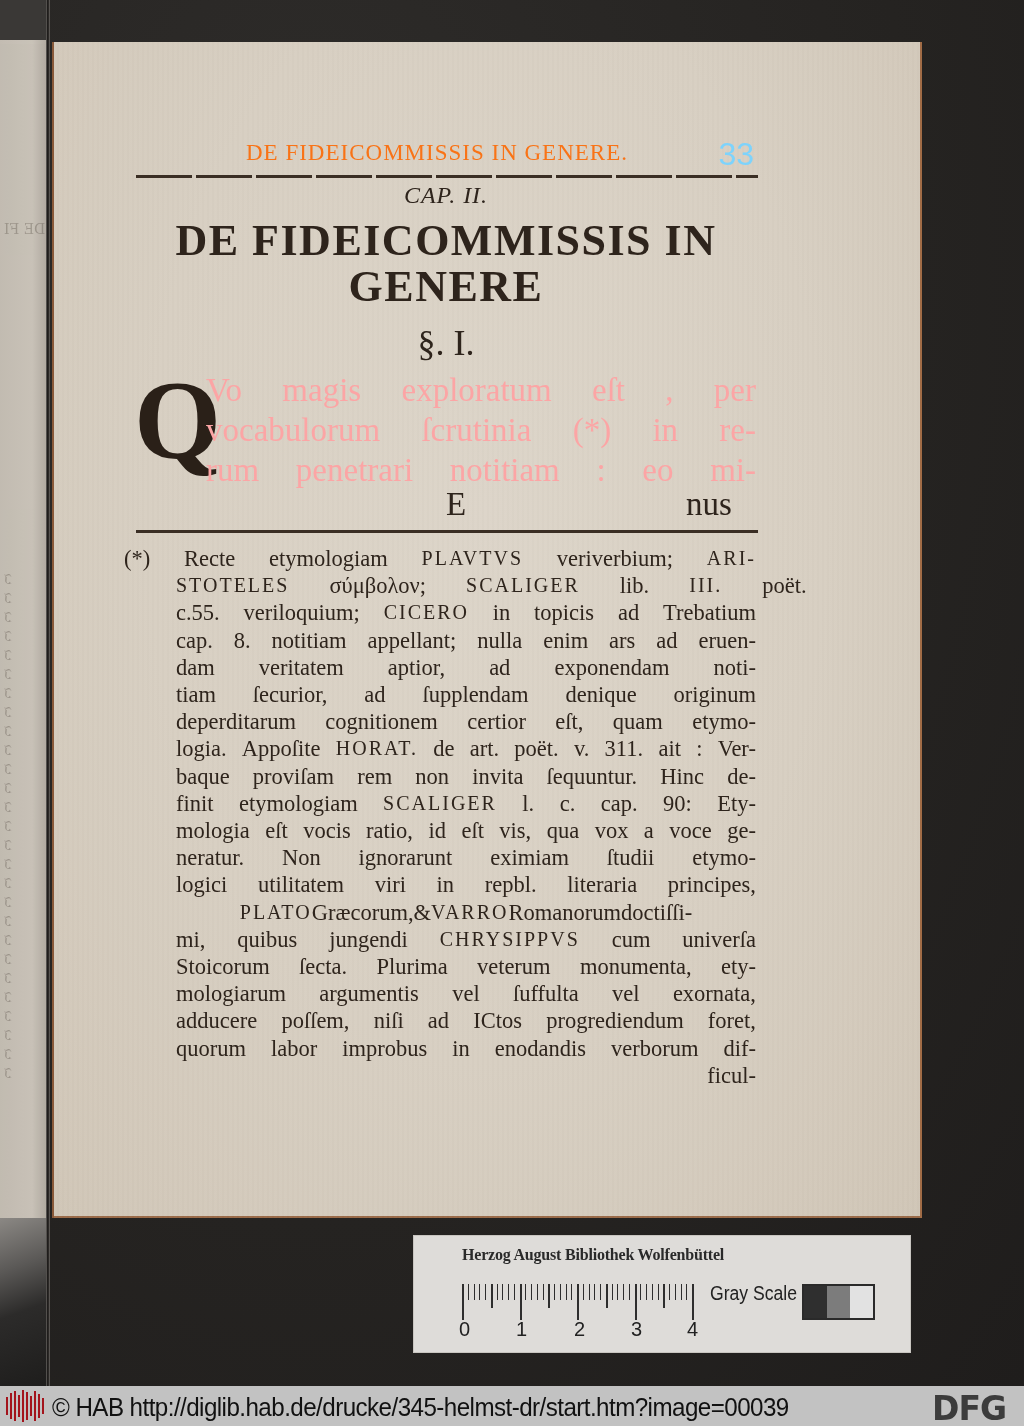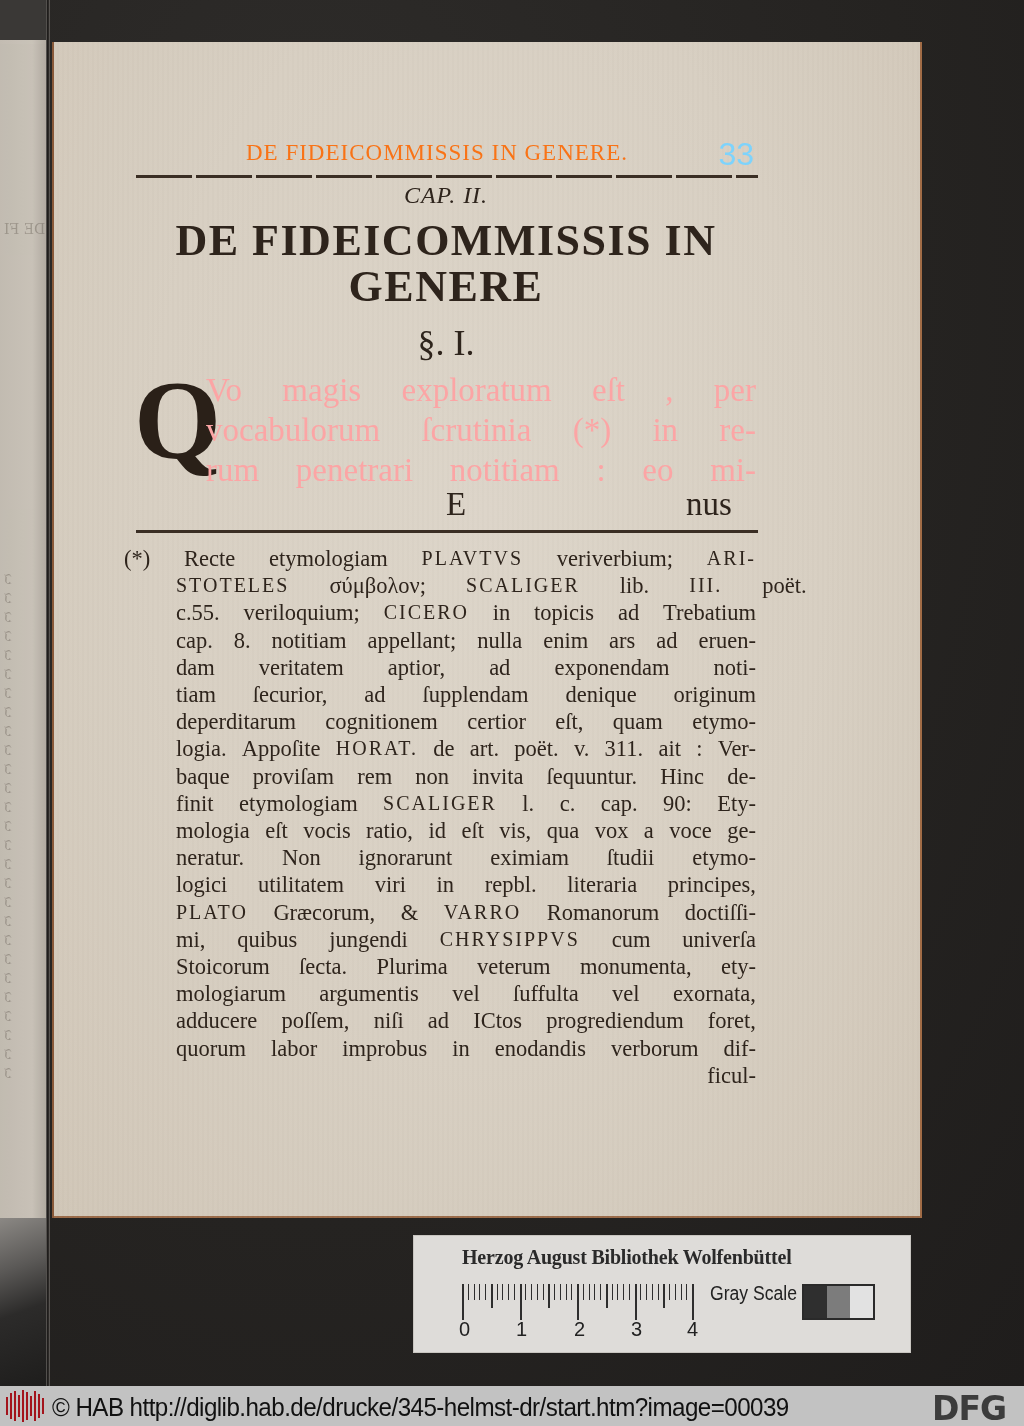--- a/index.html
+++ b/index.html
@@ -111,21 +111,21 @@
   .sc { font-variant:small-caps; letter-spacing:2px; font-size:20px; }
 
   
   .ruler-card {
     position:absolute; left:414px; top:1236px; width:496px; height:116px;
     background:#dedcd9;
     box-shadow:0 0 0 1px #c8c5c0;
   }
   .ruler-title {
     position:absolute; left:48px; top:10px;
-    font-family:"Liberation Serif", serif; font-weight:bold; font-size:20px;
+    font-family:"Liberation Serif", serif; font-weight:bold; font-size:16px;
     color:#2a2a2a; letter-spacing:-.2px; white-space:nowrap;
   }
   .ruler-ticks {
     position:absolute; left:48px; top:48px; width:233px; height:36px;
   }
   .tick { position:absolute; bottom:0; width:2px; background:#2e2e2e; }
   .tick.major { height:36px; }
   .tick.mid { height:24px; top:0; bottom:auto; }
   .tick.minor { height:16px; top:0; bottom:auto; width:1px; }
   .ruler-labels .lbl {
@@ -345,21 +345,21 @@
     </div>
     <div class="note-line indent" style="top: 871.4px;">
       <span>logici</span>
       <span>utilitatem</span>
       <span>viri</span>
       <span>in</span>
       <span>repbl.</span>
       <span>literaria</span>
       <span>principes,</span>
     </div>
-    <div class="note-line indent" style="top: 898.6px;">
+    <div class="note-line indent" style="top: 898.6px; justify-content: center;">
       <span class="sc">PLATO</span>
       <span>Græcorum,</span>
       <span>&amp;</span>
       <span class="sc">VARRO</span>
       <span>Romanorum</span>
       <span>doctiſſi-</span>
     </div>
     <div class="note-line indent" style="top: 925.8px;">
       <span>mi,</span>
       <span>quibus</span>

